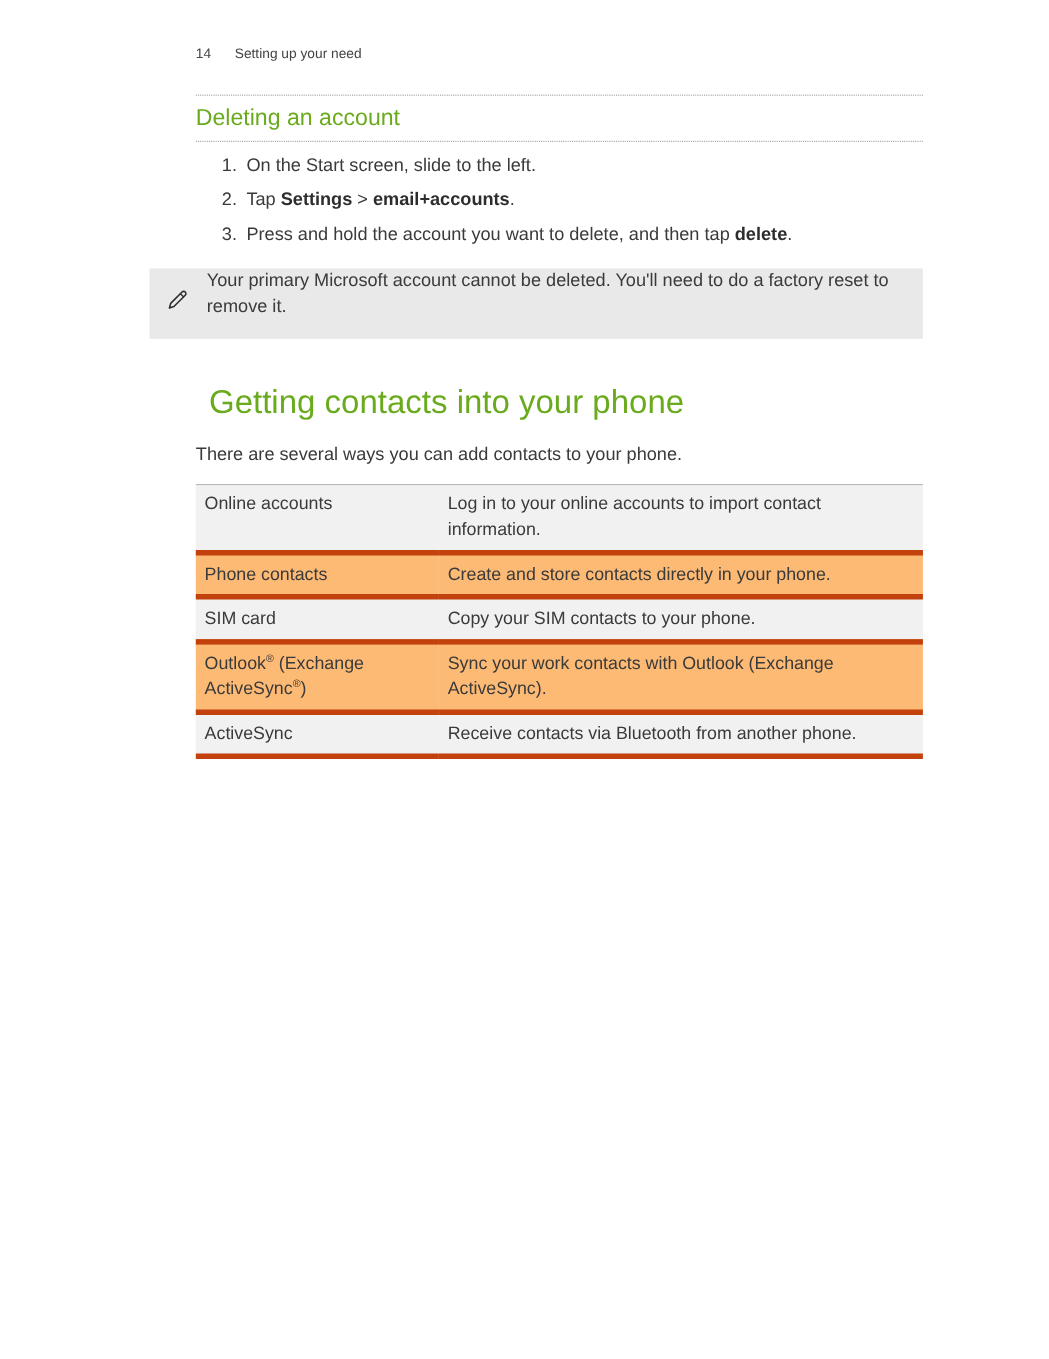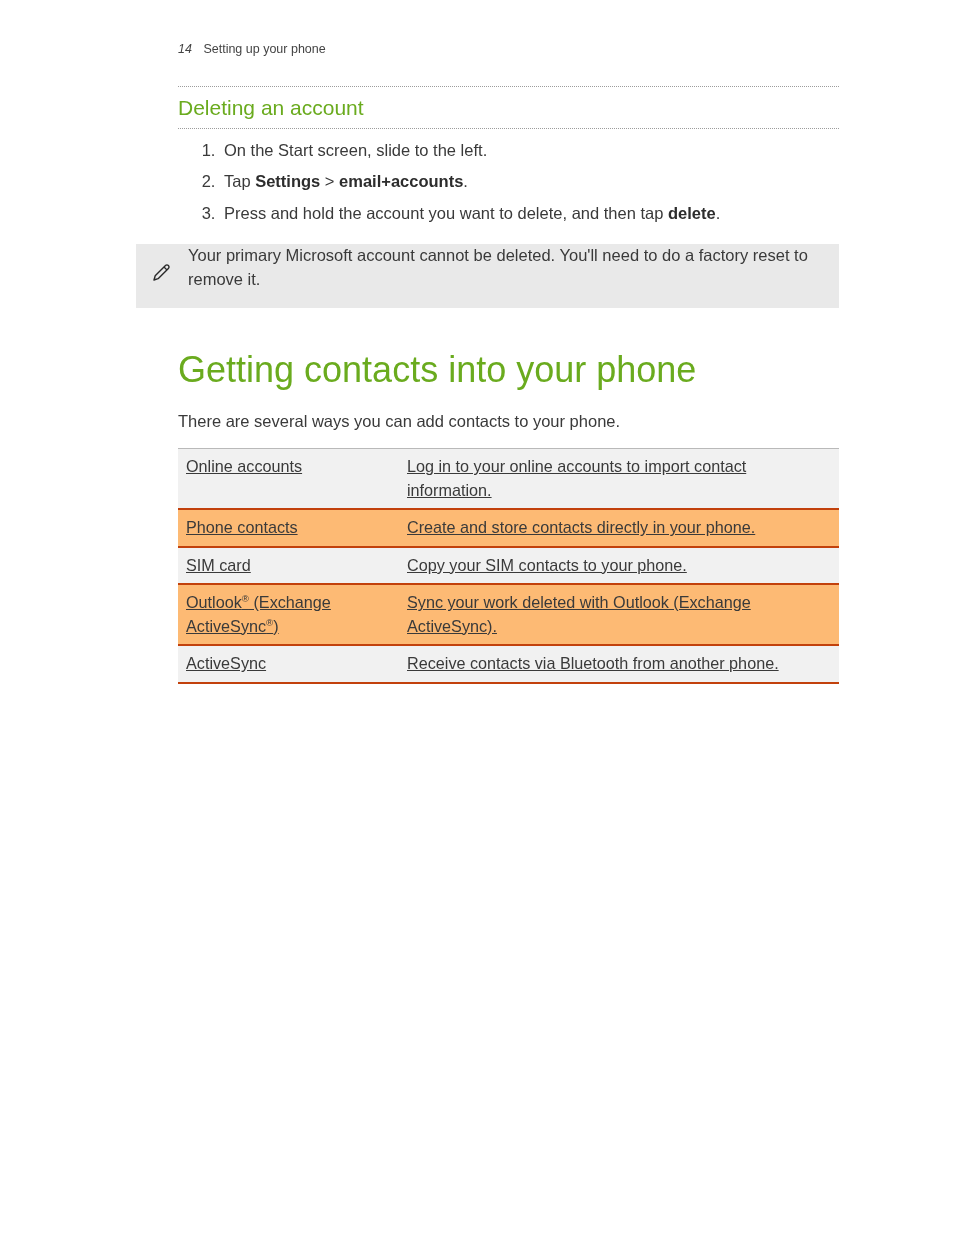--- a/index.html
+++ b/index.html
@@ -18,22 +18,21 @@
     width: 954px;
     min-height: 1235px;
     position: relative;
   }
   .running-head {
     font-size: 12.5px;
     color: #444;
     margin-bottom: 28px;
   }
   .running-head .pg {
-    margin-right: 8px;
-    font-style: italic;
+    margin-right: 18px;
   }
   .dotted {
     border: none;
     border-top: 1px dotted #9c9c9c;
     margin: 0;
   }
   h3.section {
     color: #6aab1e;
     font-weight: 400;
     font-size: 21px;
@@ -61,62 +60,61 @@
     color: #3a3a3a;
   }
   .note-box .note-icon {
     position: absolute;
     left: 14px;
     top: 16px;
   }
   h2.main {
     color: #6aab1e;
     font-weight: 400;
-    font-size: 36px;
-    margin: 36px 0 14px 0;
+    font-size: 30px;
+    margin: 36px 0 14px 12px;
   }
   p.intro {
     margin: 0 0 14px 0;
   }
   table.contacts {
     border-collapse: collapse;
     width: 100%;
     font-size: 16.2px;
   }
   table.contacts tr {
     background: #f1f1f1;
   }
   table.contacts tr.alt {
     background: #fdba74;
   }
   table.contacts td {
     border-top: 1px solid #b9b9b9;
-    border-bottom: 2px solid #c2410c;
+    border-bottom: 5px solid #c2410c;
     padding: 6px 8px;
     vertical-align: top;
-    text-decoration: underline;
   }
   table.contacts td.left {
     width: 205px;
     color: #3a3a3a;
   }
   sup.reg {
     font-size: 0.6em;
     vertical-align: super;
     line-height: 0;
   }
 </style>
 </head>
 <body>
 
 <div class="page">
 
   <div class="running-head">
     <span class="pg">14</span>
-    <span>Setting up your phone</span>
+    <span>Setting up your need</span>
   </div>
 
   <hr class="dotted">
   <h3 class="section">Deleting an account</h3>
   <hr class="dotted">
 
   <ol class="steps">
     <li>
       <span>On the Start screen, slide to the left.</span>
     </li>
@@ -151,21 +149,21 @@
     <tr class="alt">
       <td class="left">Phone contacts</td>
       <td>Create and store contacts directly in your phone.</td>
     </tr>
     <tr>
       <td class="left">SIM card</td>
       <td>Copy your SIM contacts to your phone.</td>
     </tr>
     <tr class="alt">
       <td class="left"><span>Outlook</span><sup class="reg">®</sup><span> (Exchange ActiveSync</span><sup class="reg">®</sup><span>)</span></td>
-      <td>Sync your work deleted with Outlook (Exchange ActiveSync).</td>
+      <td>Sync your work contacts with Outlook (Exchange ActiveSync).</td>
     </tr>
     <tr>
       <td class="left">ActiveSync</td>
       <td>Receive contacts via Bluetooth from another phone.</td>
     </tr>
   </tbody>
     </table>
 
 </div>
 

